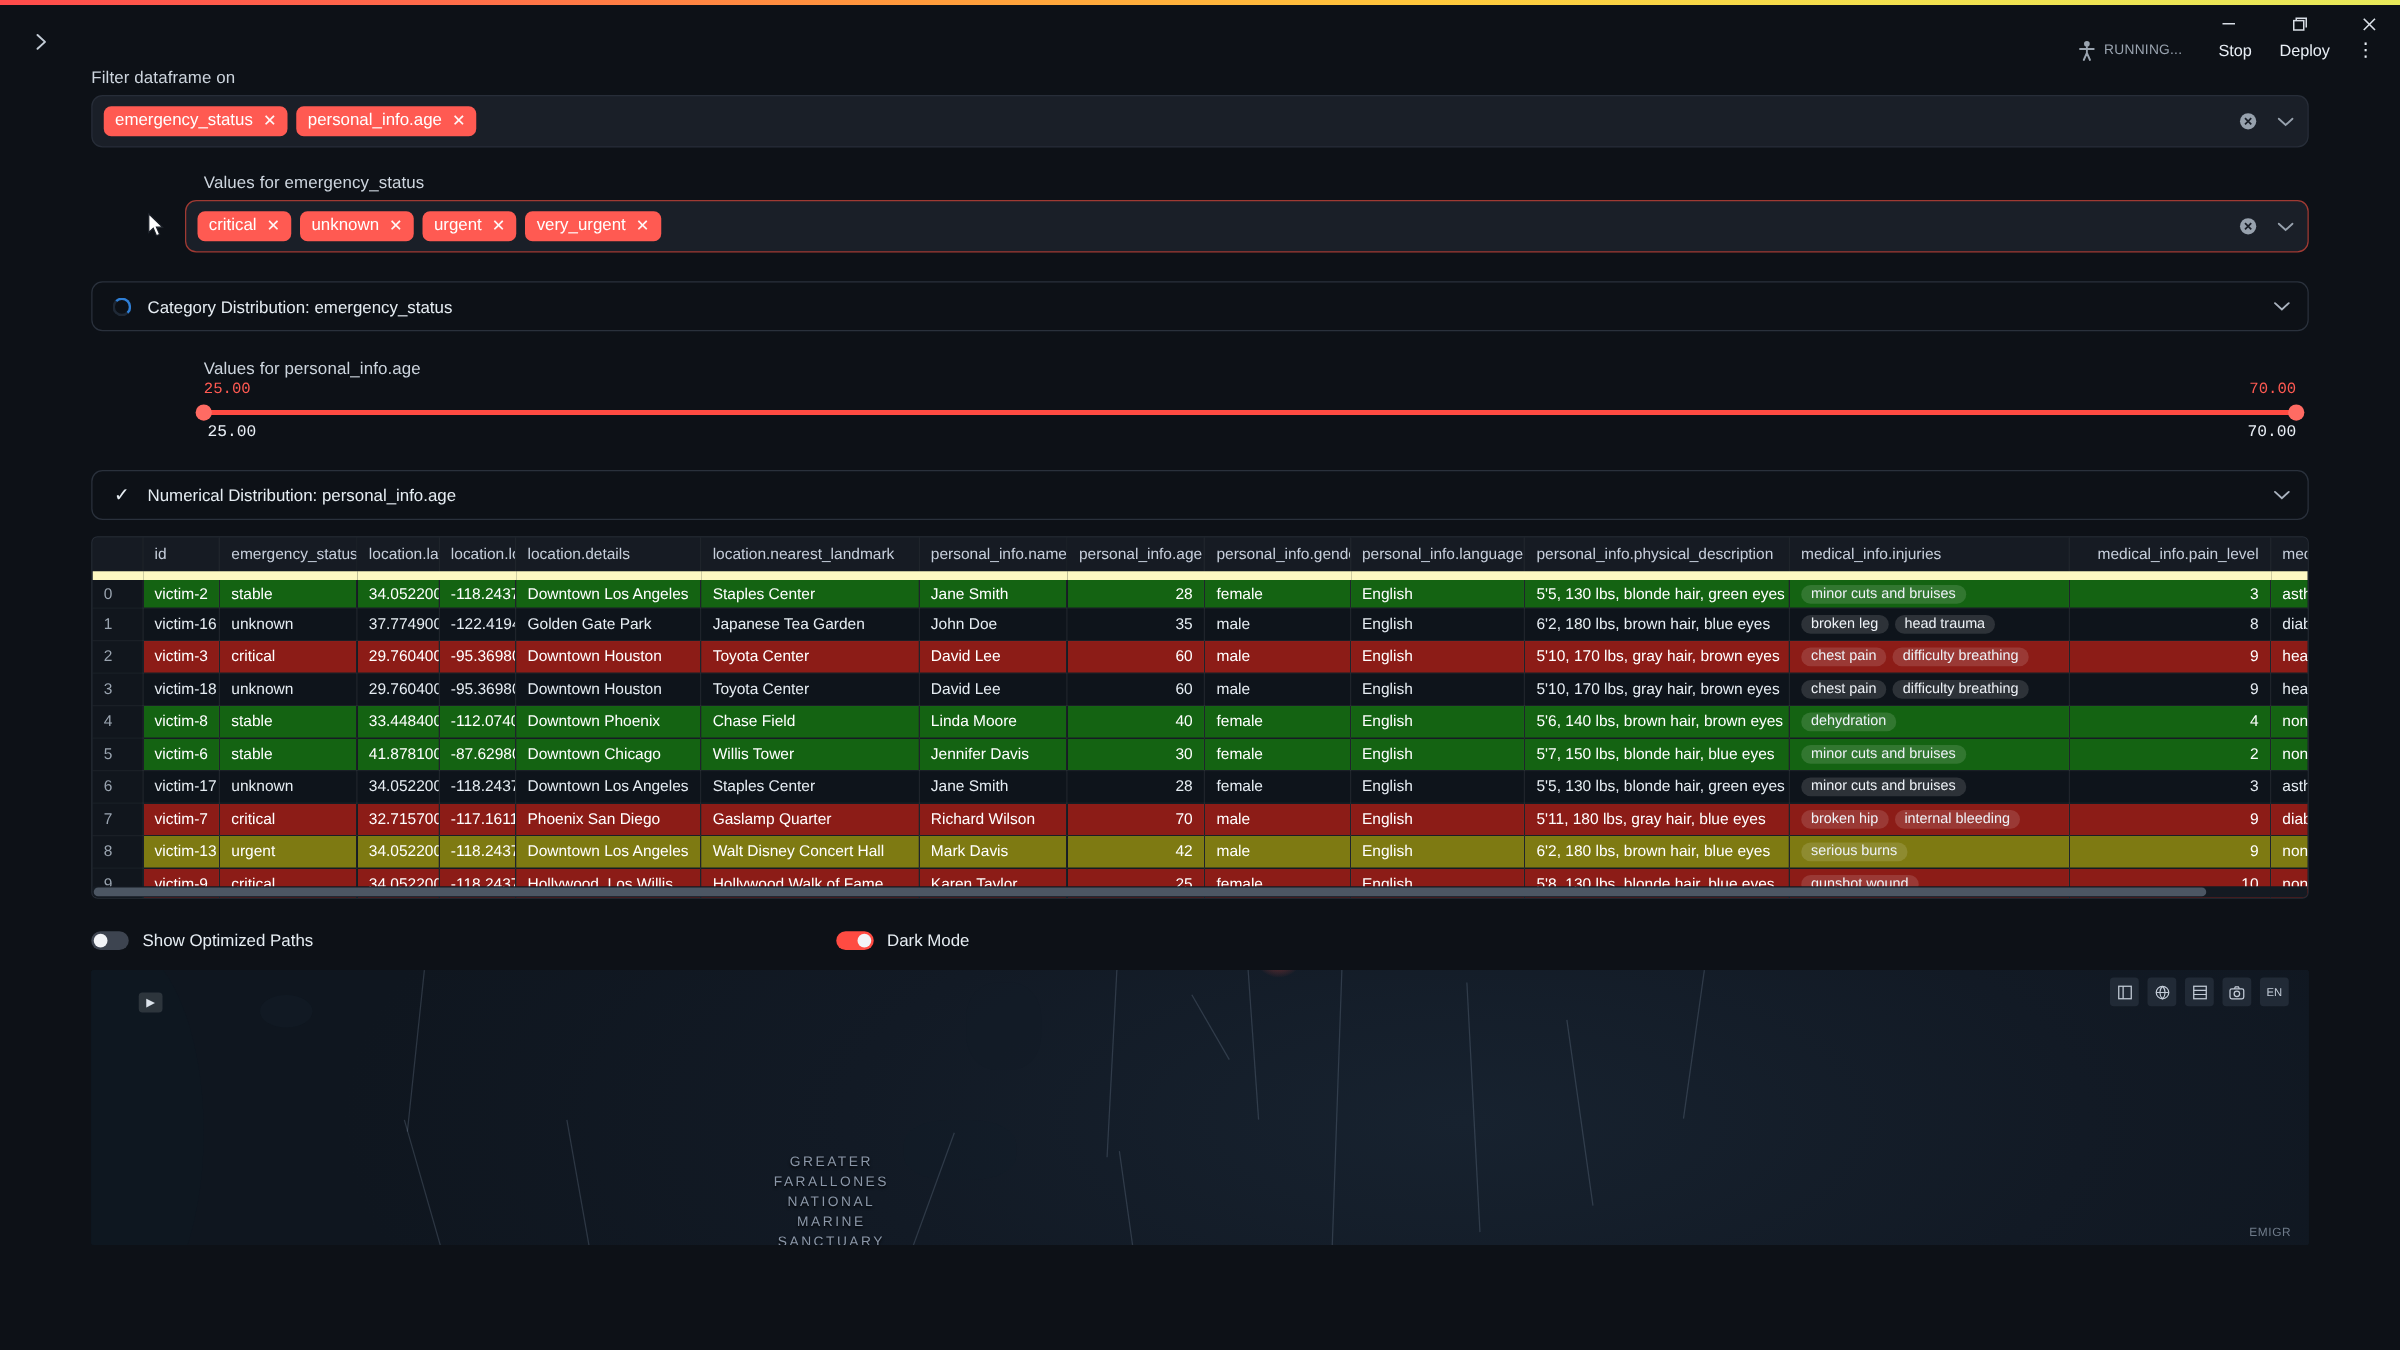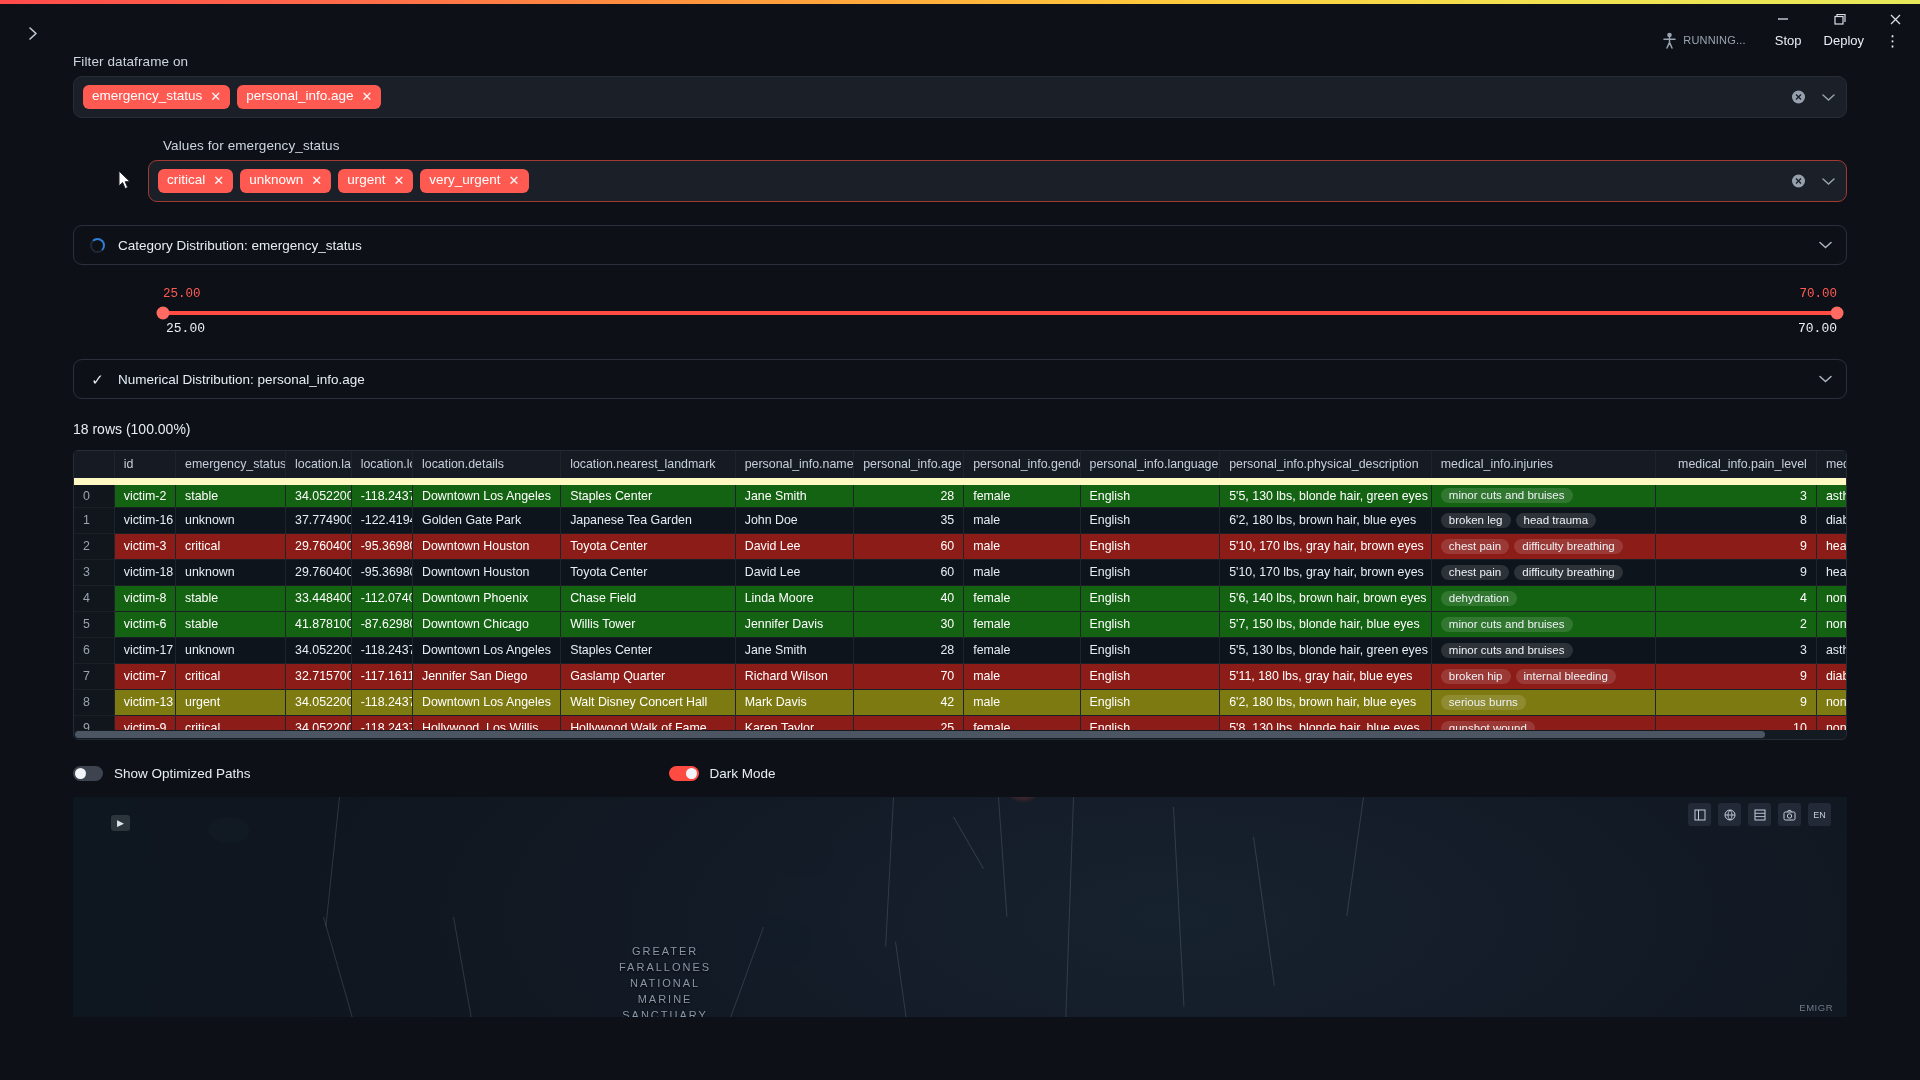--- a/index.html
+++ b/index.html
@@ -365,20 +365,21 @@
         <span class="exp-title">Category Distribution: emergency_status</span>
         <span class="exp-caret">
           <svg width="13" height="8" viewBox="0 0 13 8">
               <path d="M1 1.5 L6.5 6.5 L12 1.5" stroke="#aab3bf" stroke-width="1.5" fill="none" stroke-linecap="round"></path>
             </svg>
         </span>
       </div>
     </div>
 
     <div class="blk" style="margin-top:22px;">
+      <div class="small-label field-label-indent" style="margin-bottom:2px;">Values for personal_info.age</div>
       <div class="slider-wrap">
         <div class="slider-vals">
           <span class="v left">25.00</span>
           <span class="v right">70.00</span>
         </div>
         <div class="slider-track">
           <span class="slider-knob" style="left:0%;"></span>
           <span class="slider-knob" style="left:100%;"></span>
         </div>
         <div class="slider-ticks">
@@ -393,23 +394,20 @@
         <span class="check">✓</span>
         <span class="exp-title">Numerical Distribution: personal_info.age</span>
         <span class="exp-caret">
           <svg width="13" height="8" viewBox="0 0 13 8">
               <path d="M1 1.5 L6.5 6.5 L12 1.5" stroke="#aab3bf" stroke-width="1.5" fill="none" stroke-linecap="round"></path>
             </svg>
         </span>
       </div>
     </div>
 
-    <div class="blk" style="margin-top:22px;">
-      <div class="rowcount">18 rows (100.00%)</div>
-    </div>
 
     <div class="blk" style="margin-top:13px;">
       <div class="df-outer">
         <div class="df-scroll" style="height:288px;">
           <table class="df">
             <colgroup>
               <col style="width:38px">
                 <col style="width:58px">
                 <col style="width:104px">
               <col style="width:62px">
@@ -563,21 +561,21 @@
                   <td><span class="tagpill">minor cuts and bruises</span></td>
                   <td class="num">3</td>
                   <td>asth</td>
                 </tr>
                 <tr class="r-critical">
                   <td class="idx">7</td>
                   <td>victim-7</td>
                   <td>critical</td>
                   <td class="num">32.715700</td>
                   <td class="num">-117.161100</td>
-                  <td>Jennifer San Diego</td>
+                  <td>Phoenix San Diego</td>
                   <td>Gaslamp Quarter</td>
                   <td>Richard Wilson</td>
                   <td class="num">70</td>
                   <td>male</td>
                   <td>English</td>
                   <td>5'11, 180 lbs, gray hair, blue eyes</td>
                   <td><span class="tagpill">broken hip</span><span class="tagpill">internal bleeding</span></td>
                   <td class="num">9</td>
                   <td>diab</td>
                 </tr>

